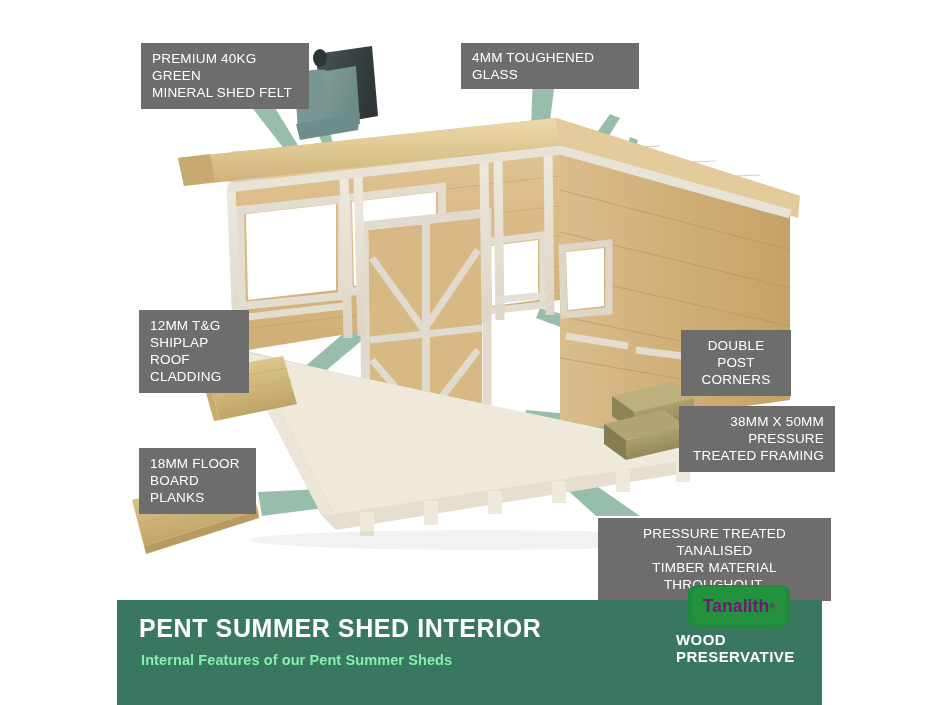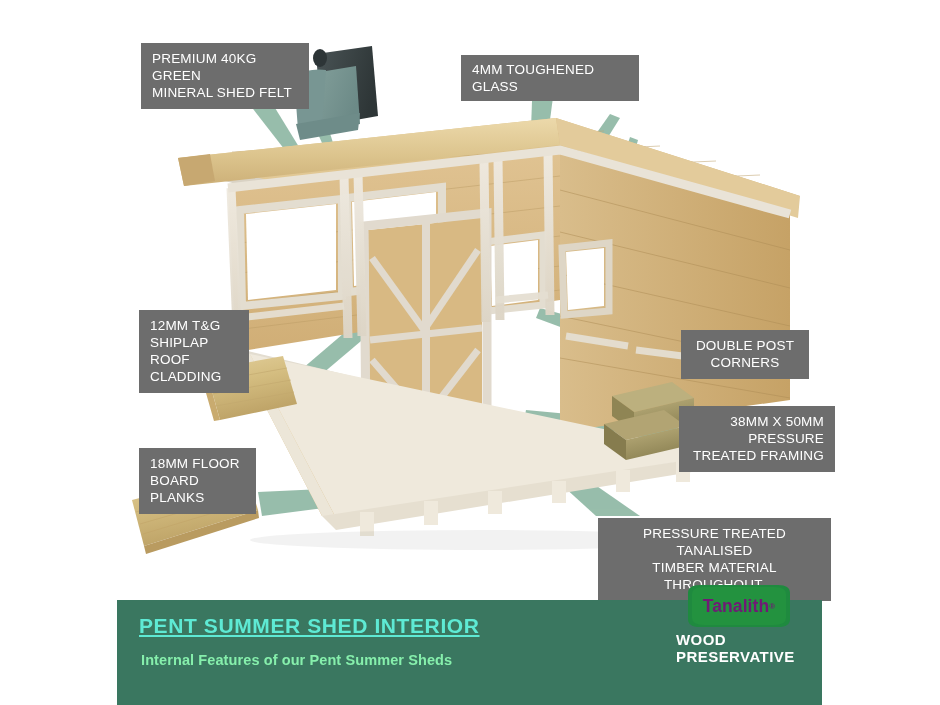--- a/index.html
+++ b/index.html
@@ -28,36 +28,36 @@
     box-sizing:border-box;
     text-transform:uppercase;
     z-index:40;
     box-shadow:0 0 0 0 rgba(0,0,0,0);
   }
   .callout.tl{text-align:left;}
   .callout.tc{text-align:center;}
   .callout.tr{text-align:right;}
 
   .c-felt     {left:141px; top:43px;  width:168px;}
-  .c-glass    {left:461px; top:43px;  width:178px; padding-top:6px;padding-bottom:6px;margin-top:12px;}
+  .c-glass    {left:461px; top:43px;  width:178px; padding-top:6px;padding-bottom:6px;}
   .c-shiplap  {left:139px; top:310px; width:110px;}
   .c-floor    {left:139px; top:448px; width:117px;}
-  .c-dpost    {left:681px; top:330px; width:128px;}
+  .c-dpost    {left:681px; top:330px; width:110px;}
   .c-framing  {left:679px; top:406px; width:156px;}
   .c-ptt      {left:570px; top:518px; width:233px;margin-left:28px;}
 
   
   #banner{
     position:absolute;left:117px;top:600px;width:705px;height:105px;
     background:#3a7760;z-index:60;
   }
   #banner-title{
     position:absolute;left:22px;top:14px;
-    color:#5eead4;font-size:21px;font-weight:bold;letter-spacing:.6px;
-    text-transform:uppercase;white-space:nowrap;text-decoration:underline;
+    color:#ffffff;font-size:25px;font-weight:bold;letter-spacing:.6px;
+    text-transform:uppercase;white-space:nowrap;
   }
   #banner-sub{
     position:absolute;left:24px;top:52px;
     color:#86efac;font-size:14.5px;font-weight:bold;letter-spacing:.1px;white-space:nowrap;
   }
 
   
   #tanalith{position:absolute;left:676px;top:583px;width:126px;height:70px;z-index:70;}
   #tan-badge{
     position:absolute;left:10px;top:0;width:106px;height:46px;

